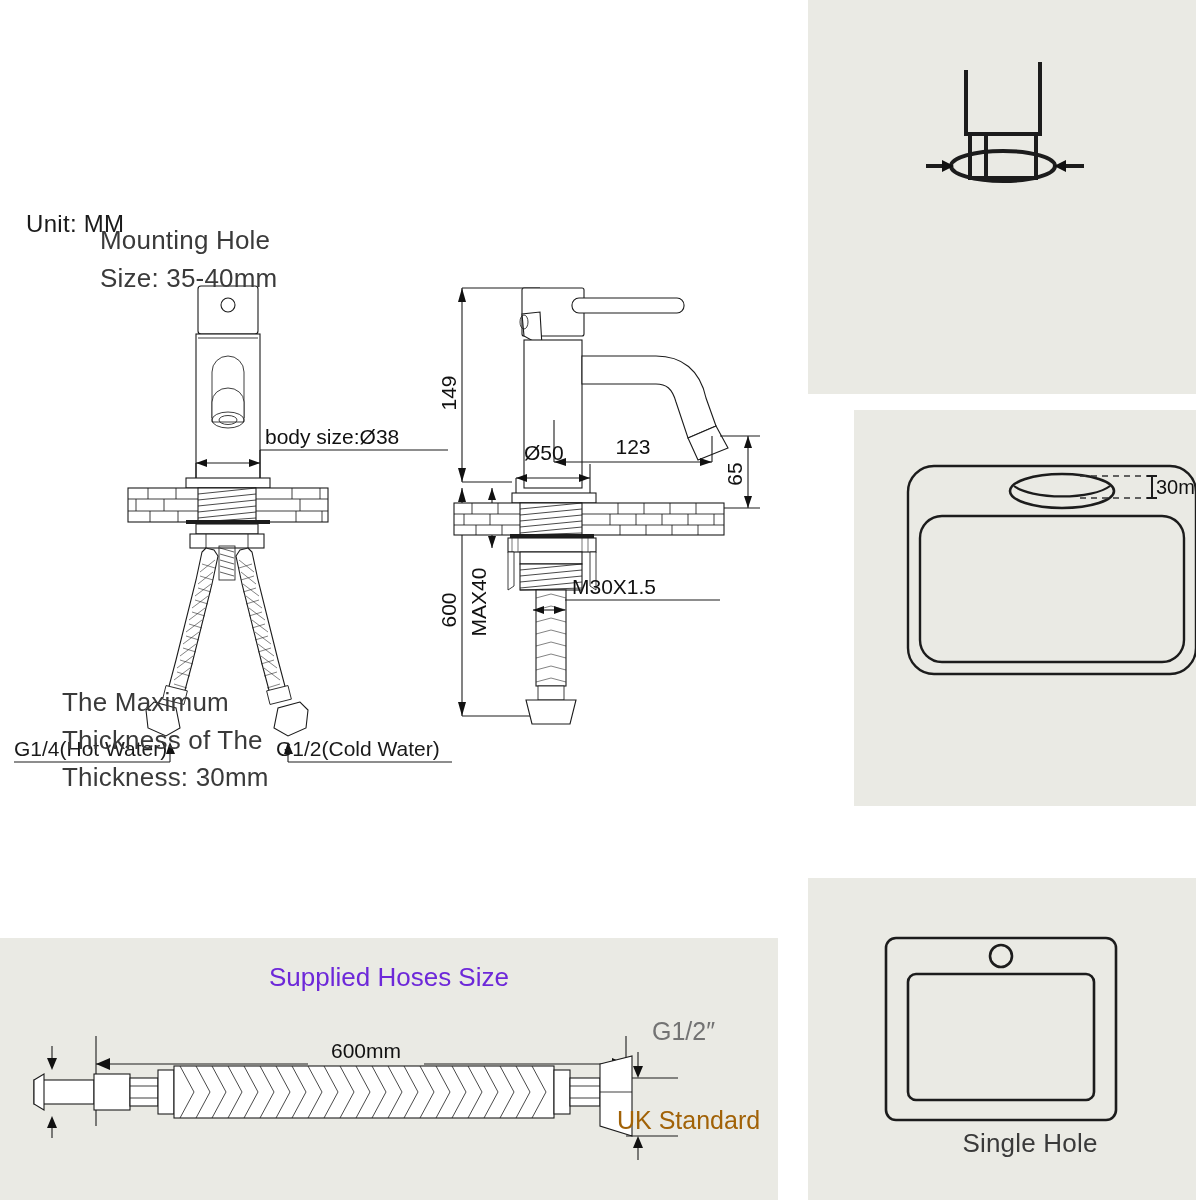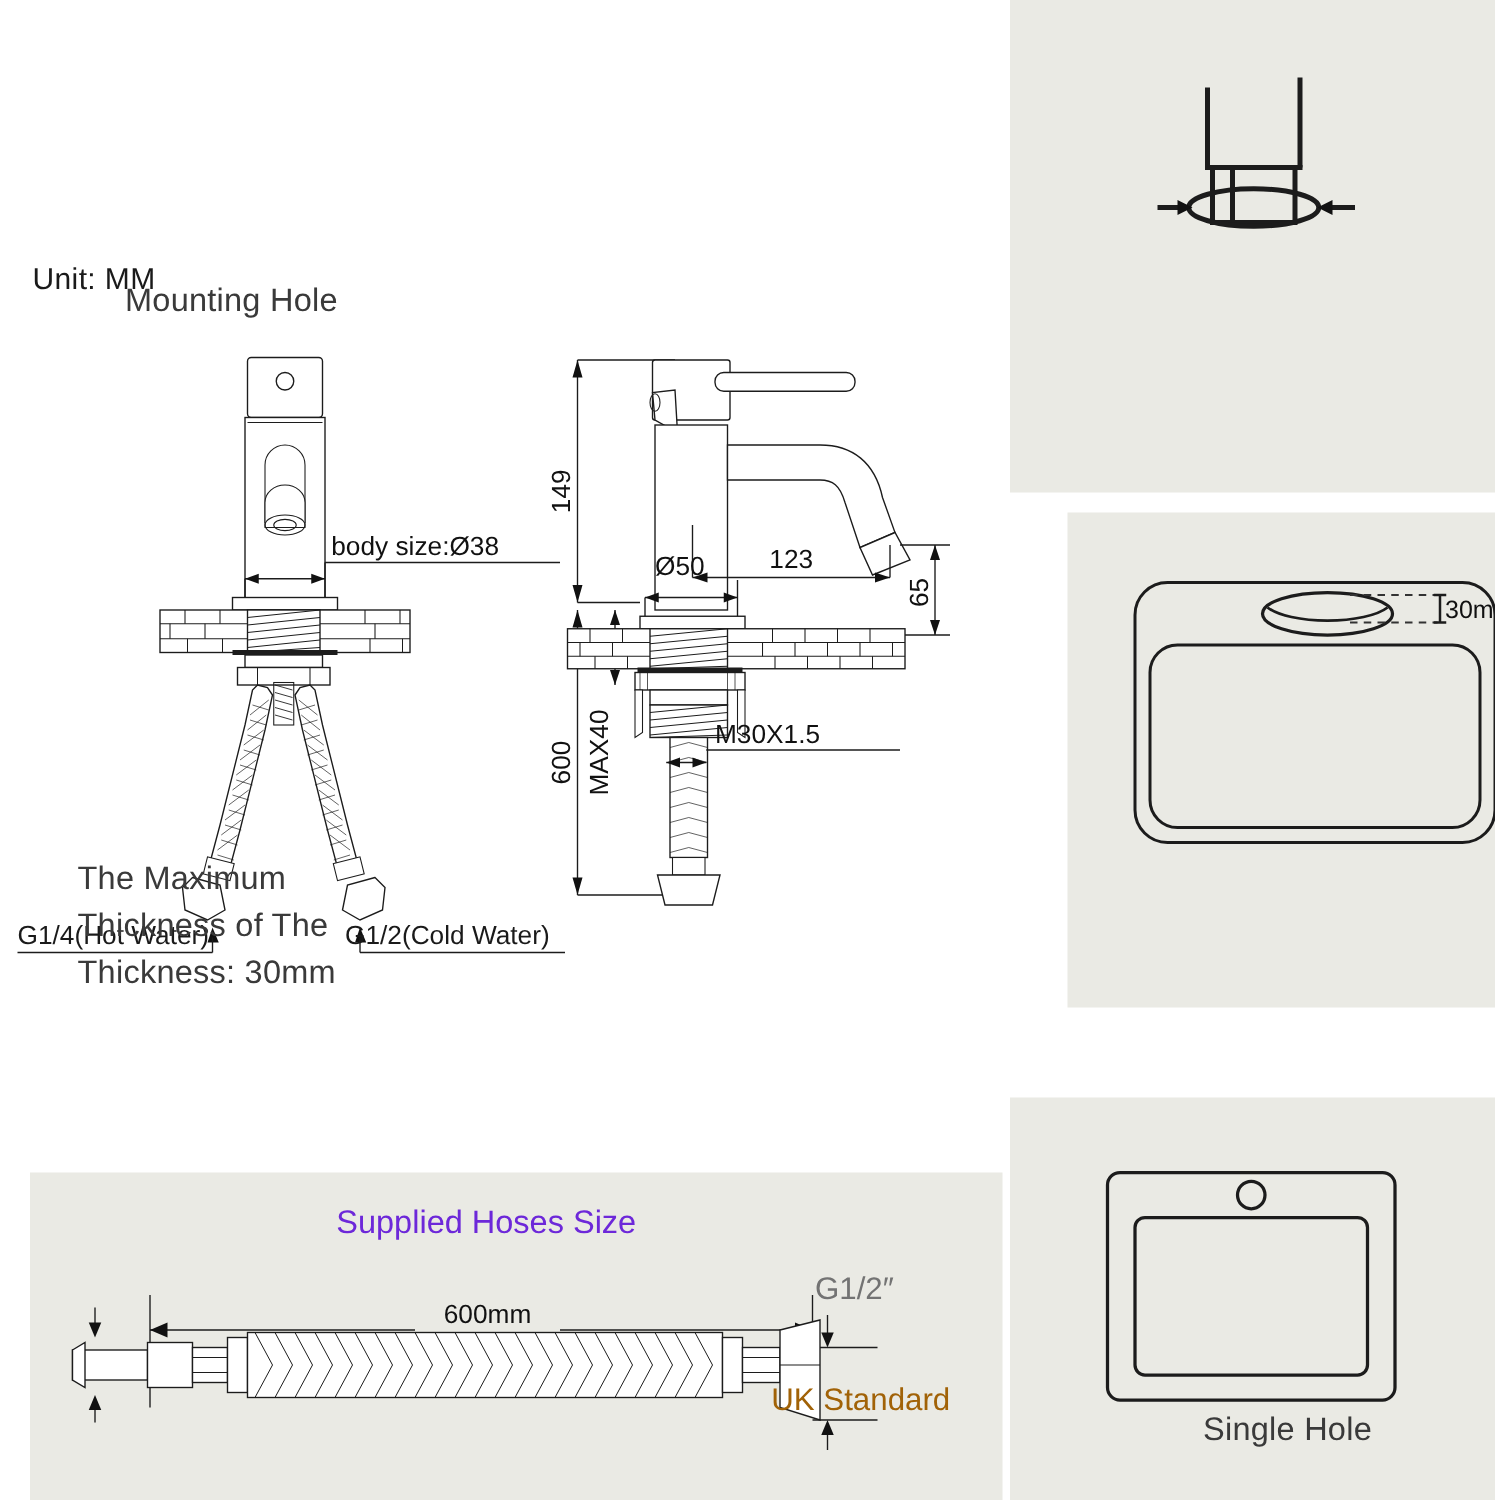--- a/index.html
+++ b/index.html
@@ -20,21 +20,21 @@
   .hair{stroke-width:.85;}
   .fillw{fill:#fff;}
   .dim{stroke:#1c1c1c;stroke-width:1.1;fill:none;}
   .dimtxt{font-family:"Liberation Sans",sans-serif;font-size:21px;fill:#111;}
   .dimtxt-s{font-family:"Liberation Sans",sans-serif;font-size:20px;fill:#111;}
 
   
   #panel-mounting{left:808px;top:0;width:388px;height:394px;}
   #panel-counter {left:854px;top:410px;width:388px;height:396px;}
   #panel-single  {left:808px;top:878px;width:388px;height:322px;}
-  #panel-hoses   {left:0px;top:938px;width:778px;height:262px;margin-left:24px;}
+  #panel-hoses   {left:0px;top:938px;width:778px;height:262px;}
 
   .cap{position:absolute;left:0;right:0;text-align:left;
        font-family:"Liberation Sans",sans-serif;color:#3a3a3a;}
   .cap.c{text-align:center;}
 
   #mount-cap{left:100px;top:222px;font-size:26px;line-height:1.45;letter-spacing:.2px;}
   #counter-cap{left:62px;top:684px;font-size:26px;line-height:1.45;letter-spacing:.2px;}
   #single-cap{top:1128px;font-size:26px;letter-spacing:.2px;}
   #hoses-title{top:962px;left:0;width:778px;text-align:center;font-size:26px;color:#6d28d9;}
 
@@ -335,20 +335,21 @@
     <line class="ln" style="stroke-width:4" x1="78" y1="86" x2="78" y2="130"></line>
     <ellipse class="ln" style="stroke-width:4;fill:none" cx="95" cy="118" rx="52" ry="15"></ellipse>
     <line class="ln" style="stroke-width:4" x1="18" y1="118" x2="40" y2="118"></line>
     <polygon points="46,118 34,112 34,124" fill="#111"></polygon>
     <line class="ln" style="stroke-width:4" x1="176" y1="118" x2="154" y2="118"></line>
     <polygon points="146,118 158,112 158,124" fill="#111"></polygon>
   </svg>
 </div>
 <div class="cap" id="mount-cap">
   <div>Mounting Hole</div>
+  <div>Size: 35-40mm</div>
 </div>
 
 <div class="panel" id="panel-counter">
   <svg class="abs" style="left:48px;top:50px;" width="300" height="220" viewBox="0 0 300 220">
     <rect class="ln" style="stroke-width:2.4" x="6" y="6" width="288" height="208" rx="26"></rect>
     <rect class="ln" style="stroke-width:2.4" x="18" y="56" width="264" height="146" rx="22"></rect>
     <ellipse class="ln" style="stroke-width:2.6;fill:#eaeae4" cx="160" cy="31" rx="52" ry="17"></ellipse>
     <path class="ln" style="stroke-width:2.2" d="M112 26 a52 17 0 0 0 96 0"></path>
     <g stroke="#333" stroke-width="1.6" stroke-dasharray="6 5" fill="none">
       <line x1="178" y1="16" x2="248" y2="16"></line>

